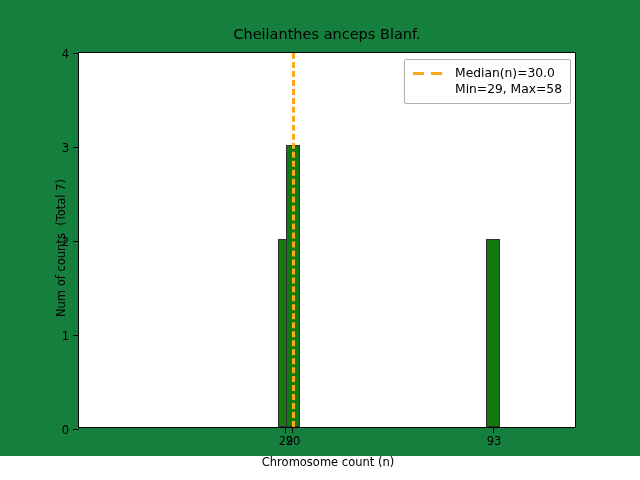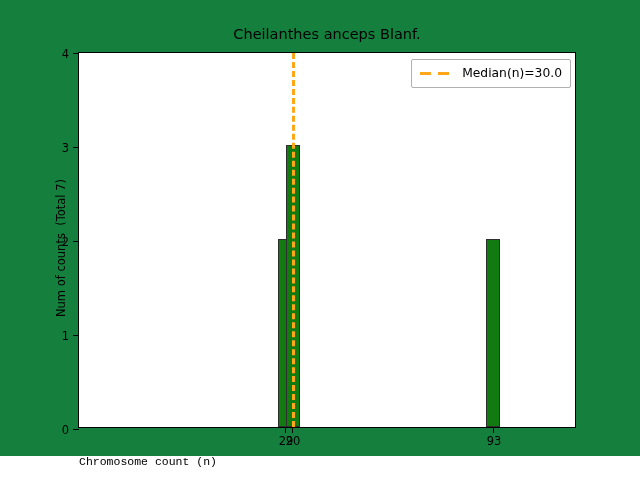--- a/index.html
+++ b/index.html
@@ -77,23 +77,23 @@
     text-align: right;
     white-space: nowrap;
   }
 
   
   #x-axis-label {
     position: absolute;
     left: 0;
     top: 402px;
     width: 498px;
-    font-size: 11.5px;
-    white-space: nowrap;
-    font-family: Liberation Mono, monospace;
+    text-align: center;
+    font-size: 11.5px;
+    white-space: nowrap;
   }
   .x-tick {
     position: absolute;
     top: 100%;
     width: 0;
     height: 6px;
     border-left: 1.1px solid #000000;
   }
   .x-tick-label {
     position: absolute;
@@ -203,17 +203,18 @@
     <div class="x-tick" style="left:414px;">
       <span class="x-tick-label">93</span>
     </div>
 
     <div id="x-axis-label">Chromosome count (n)</div>
 
     <div id="legend">
       <span id="legend-swatch"></span>
       <span id="legend-text">
         <span>Median(n)=30.0</span>
+        <span>Min=29, Max=58</span>
       </span>
     </div>
 
   </div>
 </div>
 
 </body></html>

